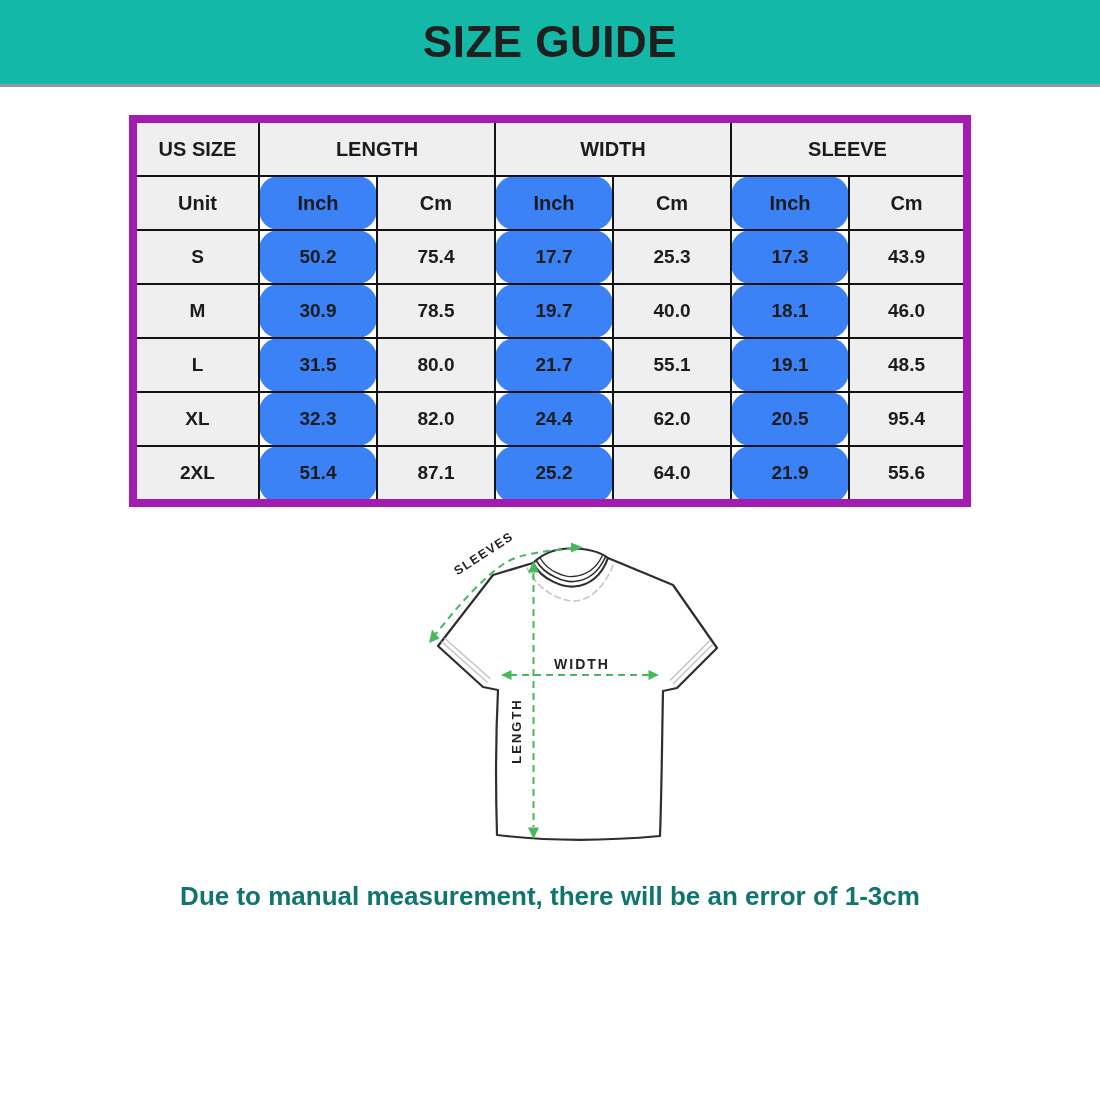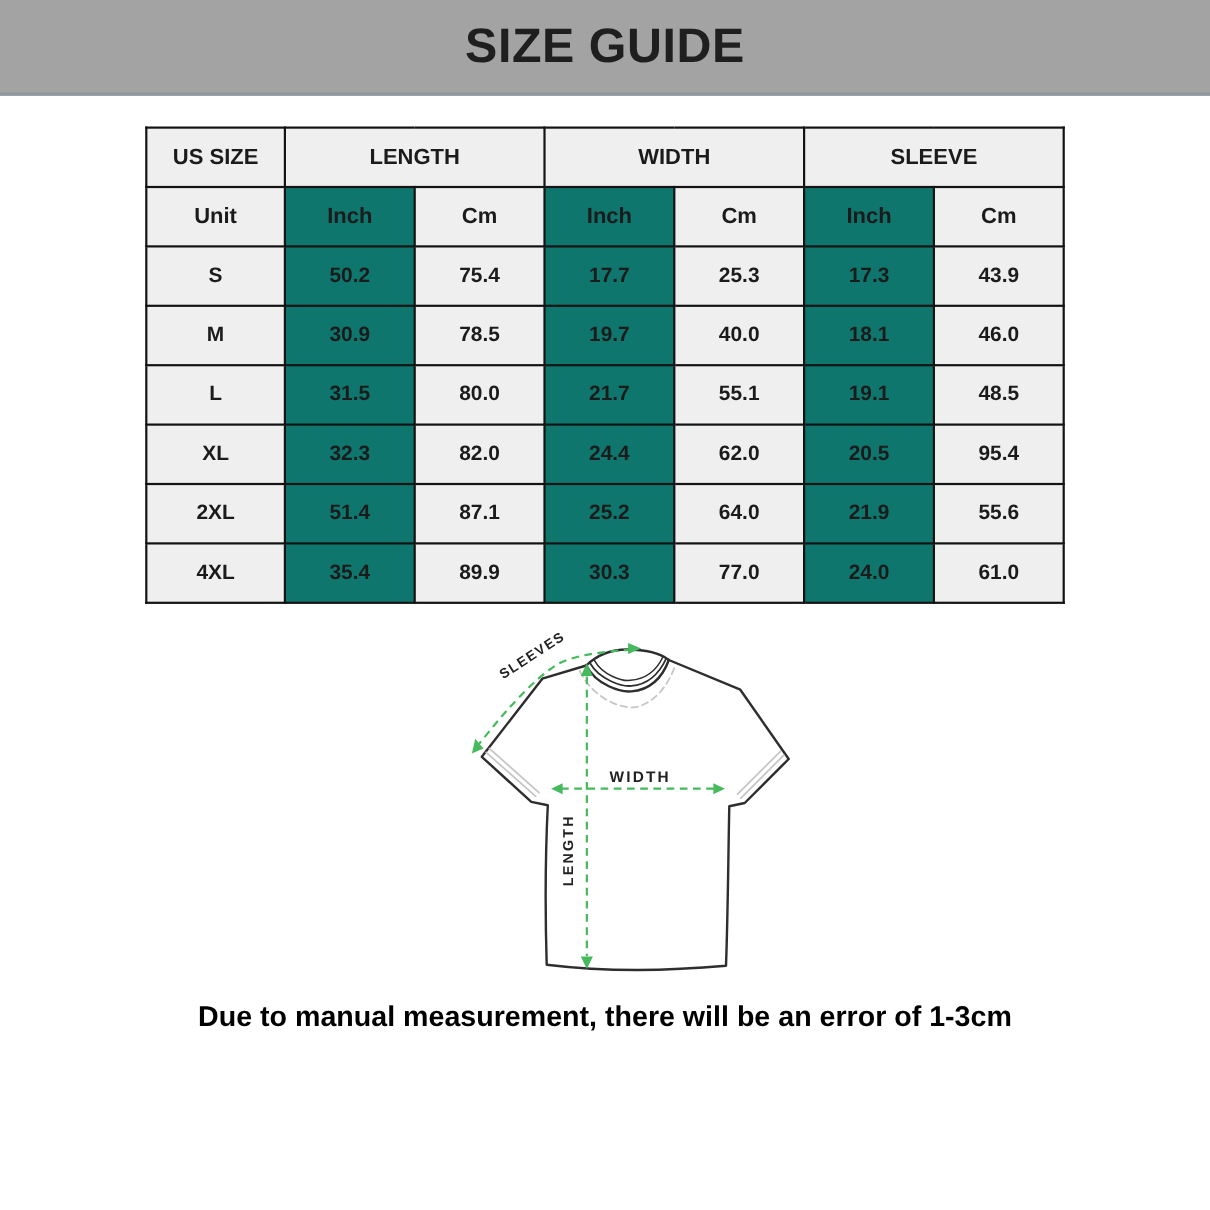--- a/index.html
+++ b/index.html
@@ -2,45 +2,45 @@
 <html><head>
 <meta charset="utf-8">
 <style>
   html,body{margin:0;padding:0;}
   body{
     width:1100px;height:1100px;background:#ffffff;
     font-family:"Liberation Sans",sans-serif;color:#1a1a1a;
     overflow:hidden;position:relative;
   }
   .banner{
-    height:84px;background:#a3a3a3;border-bottom:3px solid #8e989e;
+    height:84px;background:#14b8a6;border-bottom:3px solid #8e989e;
     display:flex;align-items:center;justify-content:center;
   }
   .banner h1{
     margin:0;font-size:44px;font-weight:bold;color:#1f1f1f;letter-spacing:.5px;
   }
   table.size-table{
     border-collapse:collapse;table-layout:fixed;
     width:836px;margin:28px auto 0;
-    border:1px solid #a21caf;
+    border:8px solid #a21caf;
   }
   .size-table th,.size-table td{
     border:2px solid #131313;height:52px;padding:0;
     text-align:center;vertical-align:middle;
     font-weight:bold;font-size:20px;color:#1b1b1b;
   }
   .size-table td{font-size:19px;}
   .c-g{background:#efefef;}
-  .c-w{background:#0f766e;}
+  .c-w{background:#3b82f6;border-radius:20px;}
   .diagram{
     width:400px;height:330px;margin:16px 0 0 400px;position:relative;
   }
   .note{
-    margin:14px 0 0;text-align:center;
-    font-size:26px;font-weight:bold;color:#000000;
+    margin:28px 0 0;text-align:center;
+    font-size:26px;font-weight:bold;color:#0f766e;
   }
   svg text{font-family:"Liberation Sans",sans-serif;font-weight:bold;fill:#222;}
 </style>
 </head>
 <body>
 
 <header class="banner">
   <h1>SIZE GUIDE</h1>
 </header>
 
@@ -110,29 +110,20 @@
     </tr>
     <tr>
       <td class="c-g">2XL</td>
       <td class="c-w">51.4</td>
       <td class="c-g">87.1</td>
       <td class="c-w">25.2</td>
       <td class="c-g">64.0</td>
       <td class="c-w">21.9</td>
       <td class="c-g">55.6</td>
     </tr>
-    <tr>
-      <td class="c-g">4XL</td>
-      <td class="c-w">35.4</td>
-      <td class="c-g">89.9</td>
-      <td class="c-w">30.3</td>
-      <td class="c-g">77.0</td>
-      <td class="c-w">24.0</td>
-      <td class="c-g">61.0</td>
-    </tr>
   </tbody>
 </table>
 
 <div class="diagram">
   <svg width="400" height="330" viewBox="0 0 400 330">
 
     <g fill="none" stroke="#2e2e2e" stroke-width="2.2" stroke-linejoin="round" stroke-linecap="round">
       <path d="M133,40 L93,52 L38,123 L83,164 L98,167
                C95.5,218 95.5,262 97,312
                C150,318.5 210,317.5 260,313

